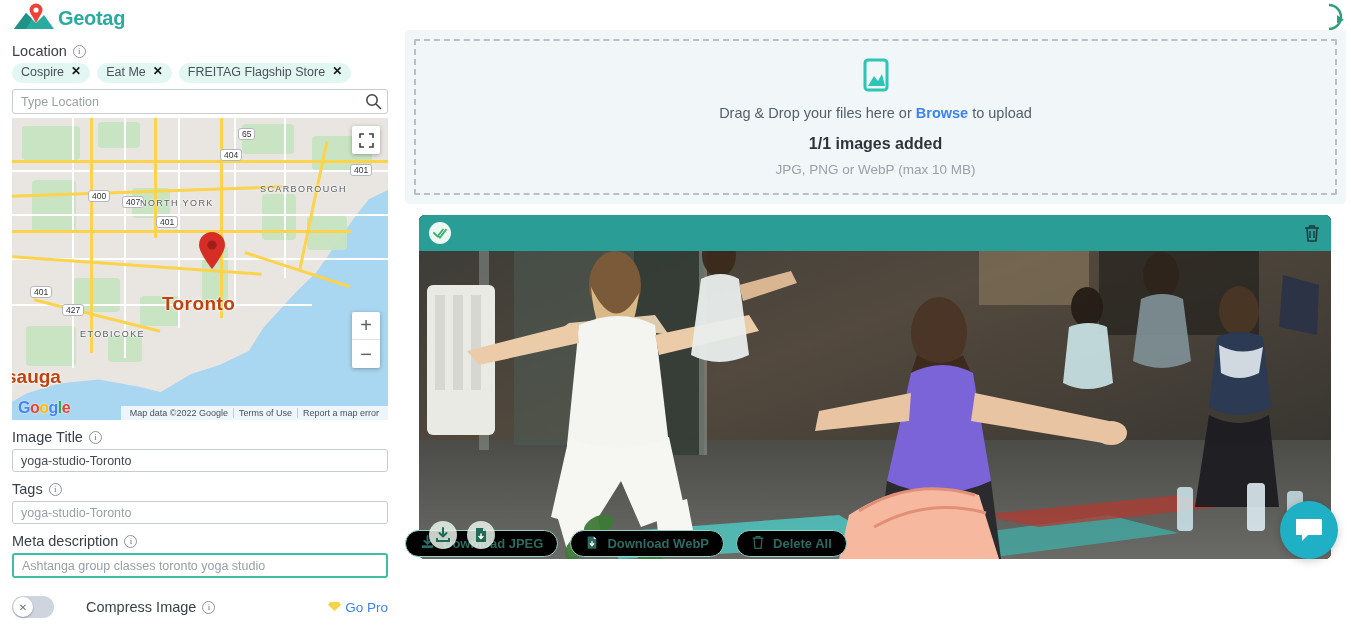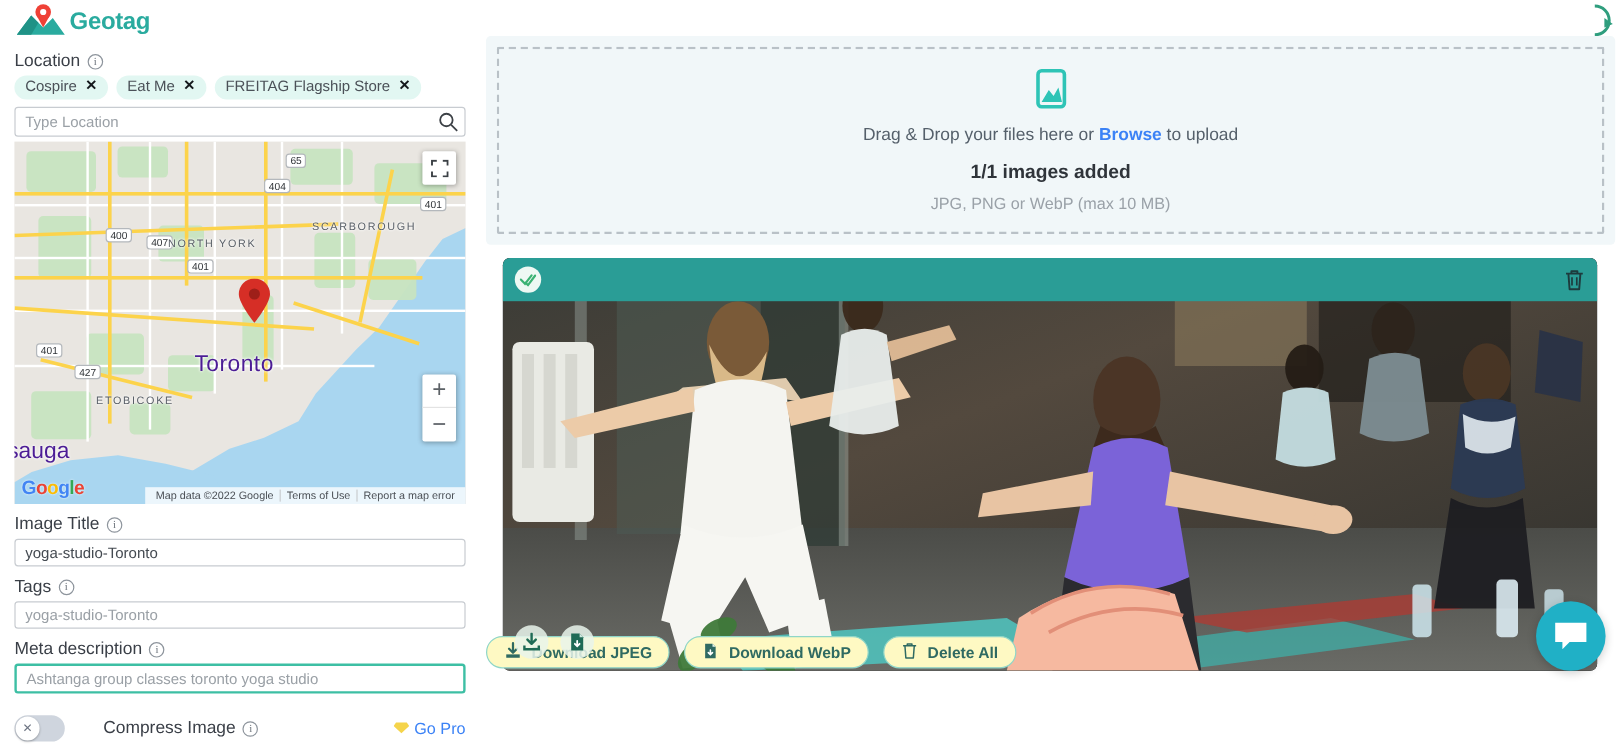--- a/index.html
+++ b/index.html
@@ -76,21 +76,21 @@
   #map .shield {
     position:absolute; background:#fff; border:1px solid #b4b8bc; border-radius:3px;
     font-size:8.5px; color:#2f3337; padding:0 3px; line-height:11px; height:12px;
     font-family:"Liberation Sans", sans-serif;
   }
   #map .place {
     position:absolute; color:#5a6068; font-size:9px; letter-spacing:1.4px;
     white-space:nowrap; text-shadow:0 0 2px #fff,0 0 3px #fff;
   }
   #map .place.big {
-    font-size:19px; color:#4c1d95; letter-spacing:.4px; font-weight:normal;
+    font-size:19px; color:#c2410c; letter-spacing:.4px; font-weight:bold;
   }
   #map-pin {
     position:absolute; left:186px; top:114px; width:28px; height:38px;
   }
   #map-fullscreen {
     position:absolute; right:8px; top:8px; width:28px; height:28px;
     background:#fff; border-radius:2px; box-shadow:0 1px 4px rgba(0,0,0,.3);
     display:flex; align-items:center; justify-content:center; cursor:pointer;
   }
   #map-zoom {
@@ -171,21 +171,21 @@
     position:absolute; left:10px; bottom:10px; display:flex; gap:10px; z-index:3;
   }
   .round-btn {
     width:28px; height:28px; border-radius:50%; background:rgba(233,245,235,.85);
     display:flex; align-items:center; justify-content:center; cursor:pointer;
   }
 
   
   #bottom-bar { position:absolute; left:5px; bottom:14px; display:flex; gap:12px; }
   .action-btn {
-    height:27px; border:1px solid #8fd6c8; border-radius:14px; background:#fef9c3;
+    height:27px; border:1px solid #8fd6c8; border-radius:14px; background:#000000;
     display:flex; align-items:center; gap:8px; padding:0 14px;
     font-size:13px; color:#2f6a62; font-weight:bold; cursor:pointer;
     font-family:"Liberation Sans", sans-serif;
   }
 
   
   #chat-bubble {
     position:absolute; right:13px; bottom:12px; width:58px; height:58px;
     border-radius:50%; background:#20b0c6; display:flex; align-items:center;
     justify-content:center; cursor:pointer; box-shadow:0 2px 8px rgba(0,0,0,.2);

